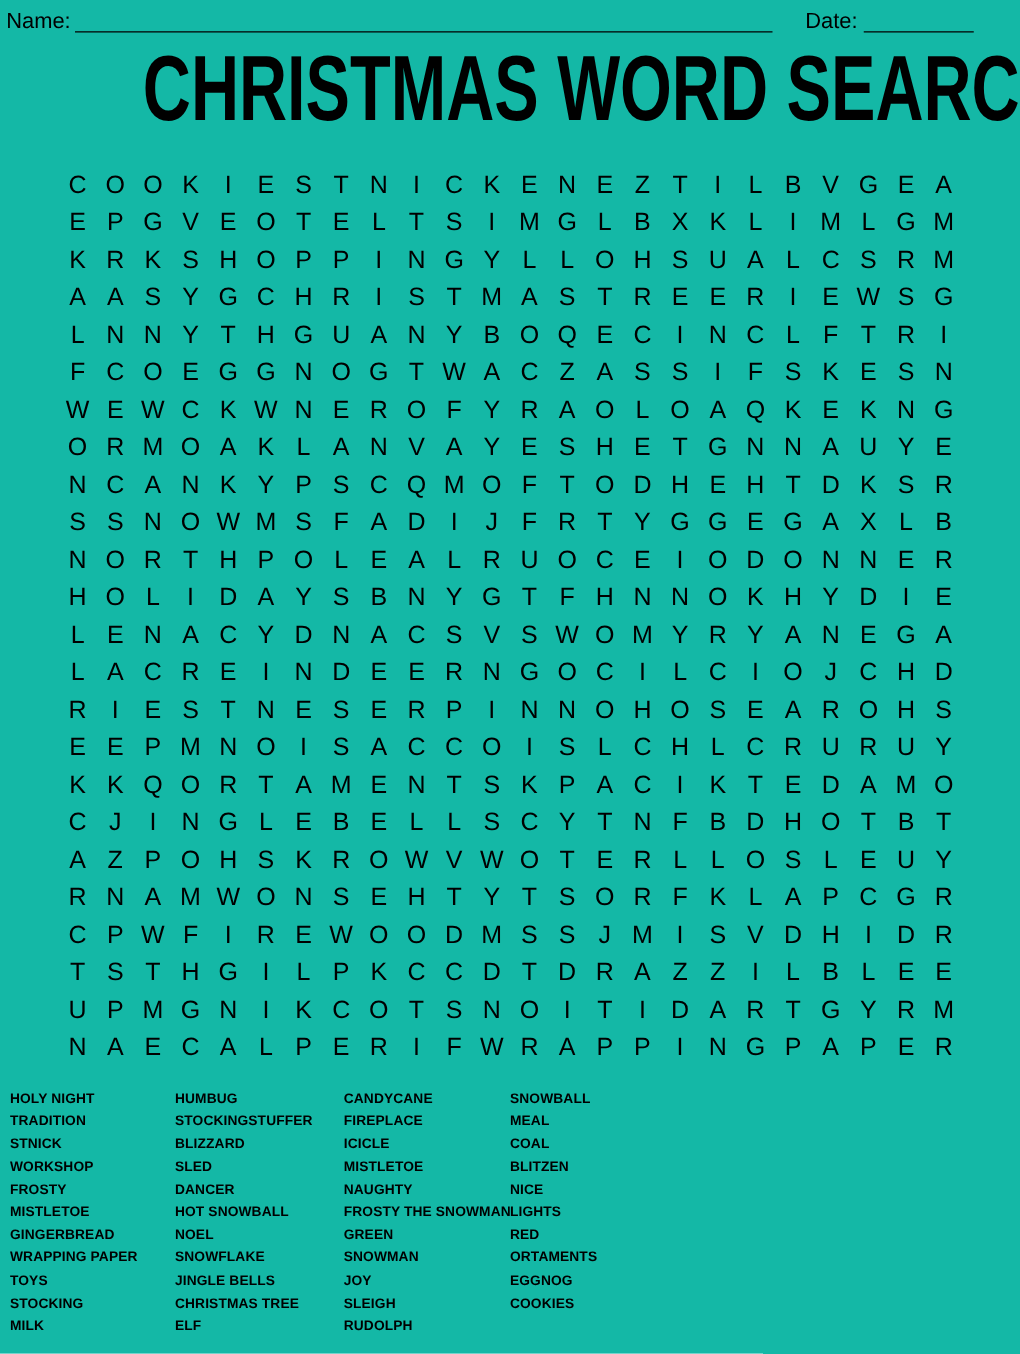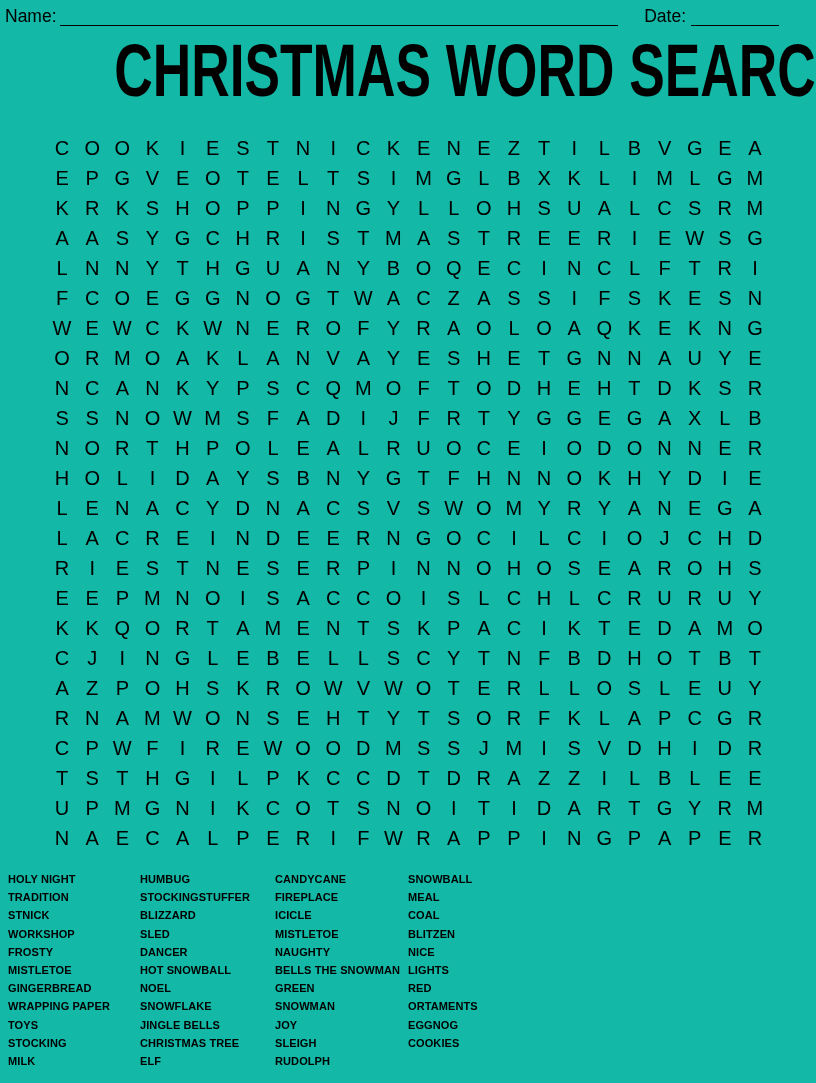--- a/index.html
+++ b/index.html
@@ -664,21 +664,21 @@
         <div class="word">JINGLE BELLS</div>
         <div class="word">CHRISTMAS TREE</div>
         <div class="word">ELF</div>
       </div>
       <div class="wcol">
         <div class="word">CANDYCANE</div>
         <div class="word">FIREPLACE</div>
         <div class="word">ICICLE</div>
         <div class="word">MISTLETOE</div>
         <div class="word">NAUGHTY</div>
-        <div class="word">BELLS THE SNOWMAN</div>
+        <div class="word">FROSTY THE SNOWMAN</div>
         <div class="word">GREEN</div>
         <div class="word">SNOWMAN</div>
         <div class="word">JOY</div>
         <div class="word">SLEIGH</div>
         <div class="word">RUDOLPH</div>
       </div>
       <div class="wcol">
         <div class="word">SNOWBALL</div>
         <div class="word">MEAL</div>
         <div class="word">COAL</div>

